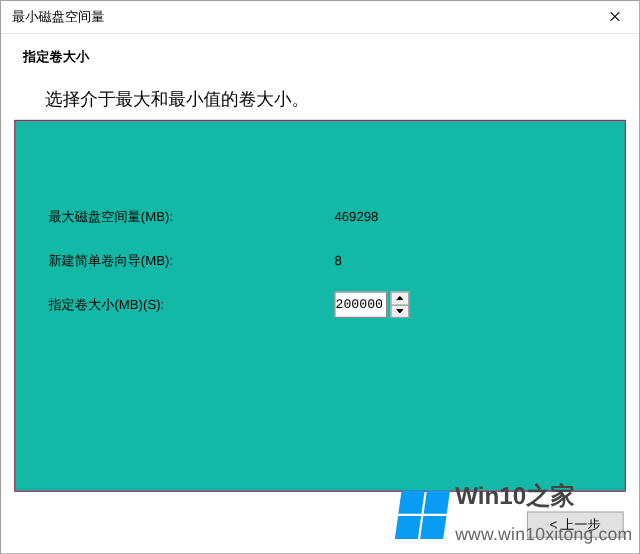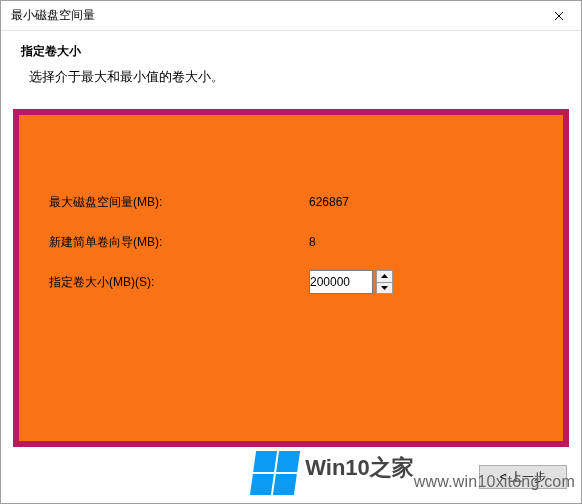--- a/index.html
+++ b/index.html
@@ -38,33 +38,33 @@
     font-size: 16px;
     font-family: Arial, sans-serif;
     cursor: pointer;
   }
   .header-area {
     padding: 12px 20px 18px 20px;
   }
   .header-title {
     font-size: 12px;
     font-weight: 700;
-    margin-bottom: 8px;
+    margin-bottom: 20px;
   }
   .header-sub {
-    font-size: 13px;
-    margin-left: 8px;
+    font-size: 16px;
+    margin-left: 20px;
   }
   .content-panel {
-    border: 6px solid #be185d;
+    border: 1px solid #be185d;
     position: absolute;
     left: 12px; right: 12px;
     top: 108px;
     bottom: 56px;
-    background: #f97316;
+    background: #14b8a6;
   }
   .field-grid {
     margin-top: 74px;
     margin-left: 30px;
   }
   .fr {
     display: flex;
     align-items: center;
     height: 26px;
     margin-bottom: 14px;
@@ -75,25 +75,25 @@
   }
   .fr .val {
     font-size: 12px;
   }
   .spinner-wrap {
     display: flex;
     align-items: stretch;
     height: 24px;
   }
   .spinner-input {
-    width: 64px;
+    width: 48px;
     height: 24px;
     border: 1px solid #7a7a7a;
     background: #fff;
-    font-family: Liberation Sans, sans-serif;
+    font-family: Liberation Mono, monospace;
     font-size: 12px;
     padding: 0 0;
     outline: none;
   }
   .spinner-btns {
     display: flex;
     flex-direction: column;
     margin-left: 3px;
     width: 17px;
   }
@@ -146,21 +146,21 @@
     gap: 2px;
     width: 44px; height: 44px;
     transform: skewX(-8deg);
   }
   .win-logo span {
     display: block;
     background: #0a9bf5;
   }
   .wm-text {
     display: flex;
-    flex-direction: row;
+    flex-direction: column;
     line-height: 1;
   }
   .wm-main {
     font-size: 22px;
     font-weight: 700;
     color: #444;
   }
   .wm-main .zhi { font-family: "SimSun","STSong",serif; }
   .wm-url {
     font-size: 16px;
@@ -188,21 +188,21 @@
   <div class="header-area">
     <div class="header-title">指定卷大小</div>
     <div class="header-sub">选择介于最大和最小值的卷大小。</div>
   </div>
 
   <div class="content-panel">
     <div class="field-grid">
 
       <div class="fr">
         <div class="lbl">最大磁盘空间量(MB):</div>
-        <div class="val">626867</div>
+        <div class="val">469298</div>
       </div>
 
       <div class="fr">
         <div class="lbl">新建简单卷向导(MB):</div>
         <div class="val">8</div>
       </div>
 
       <div class="fr">
         <div class="lbl">指定卷大小(MB)(S):</div>
         <div class="spinner-wrap">

